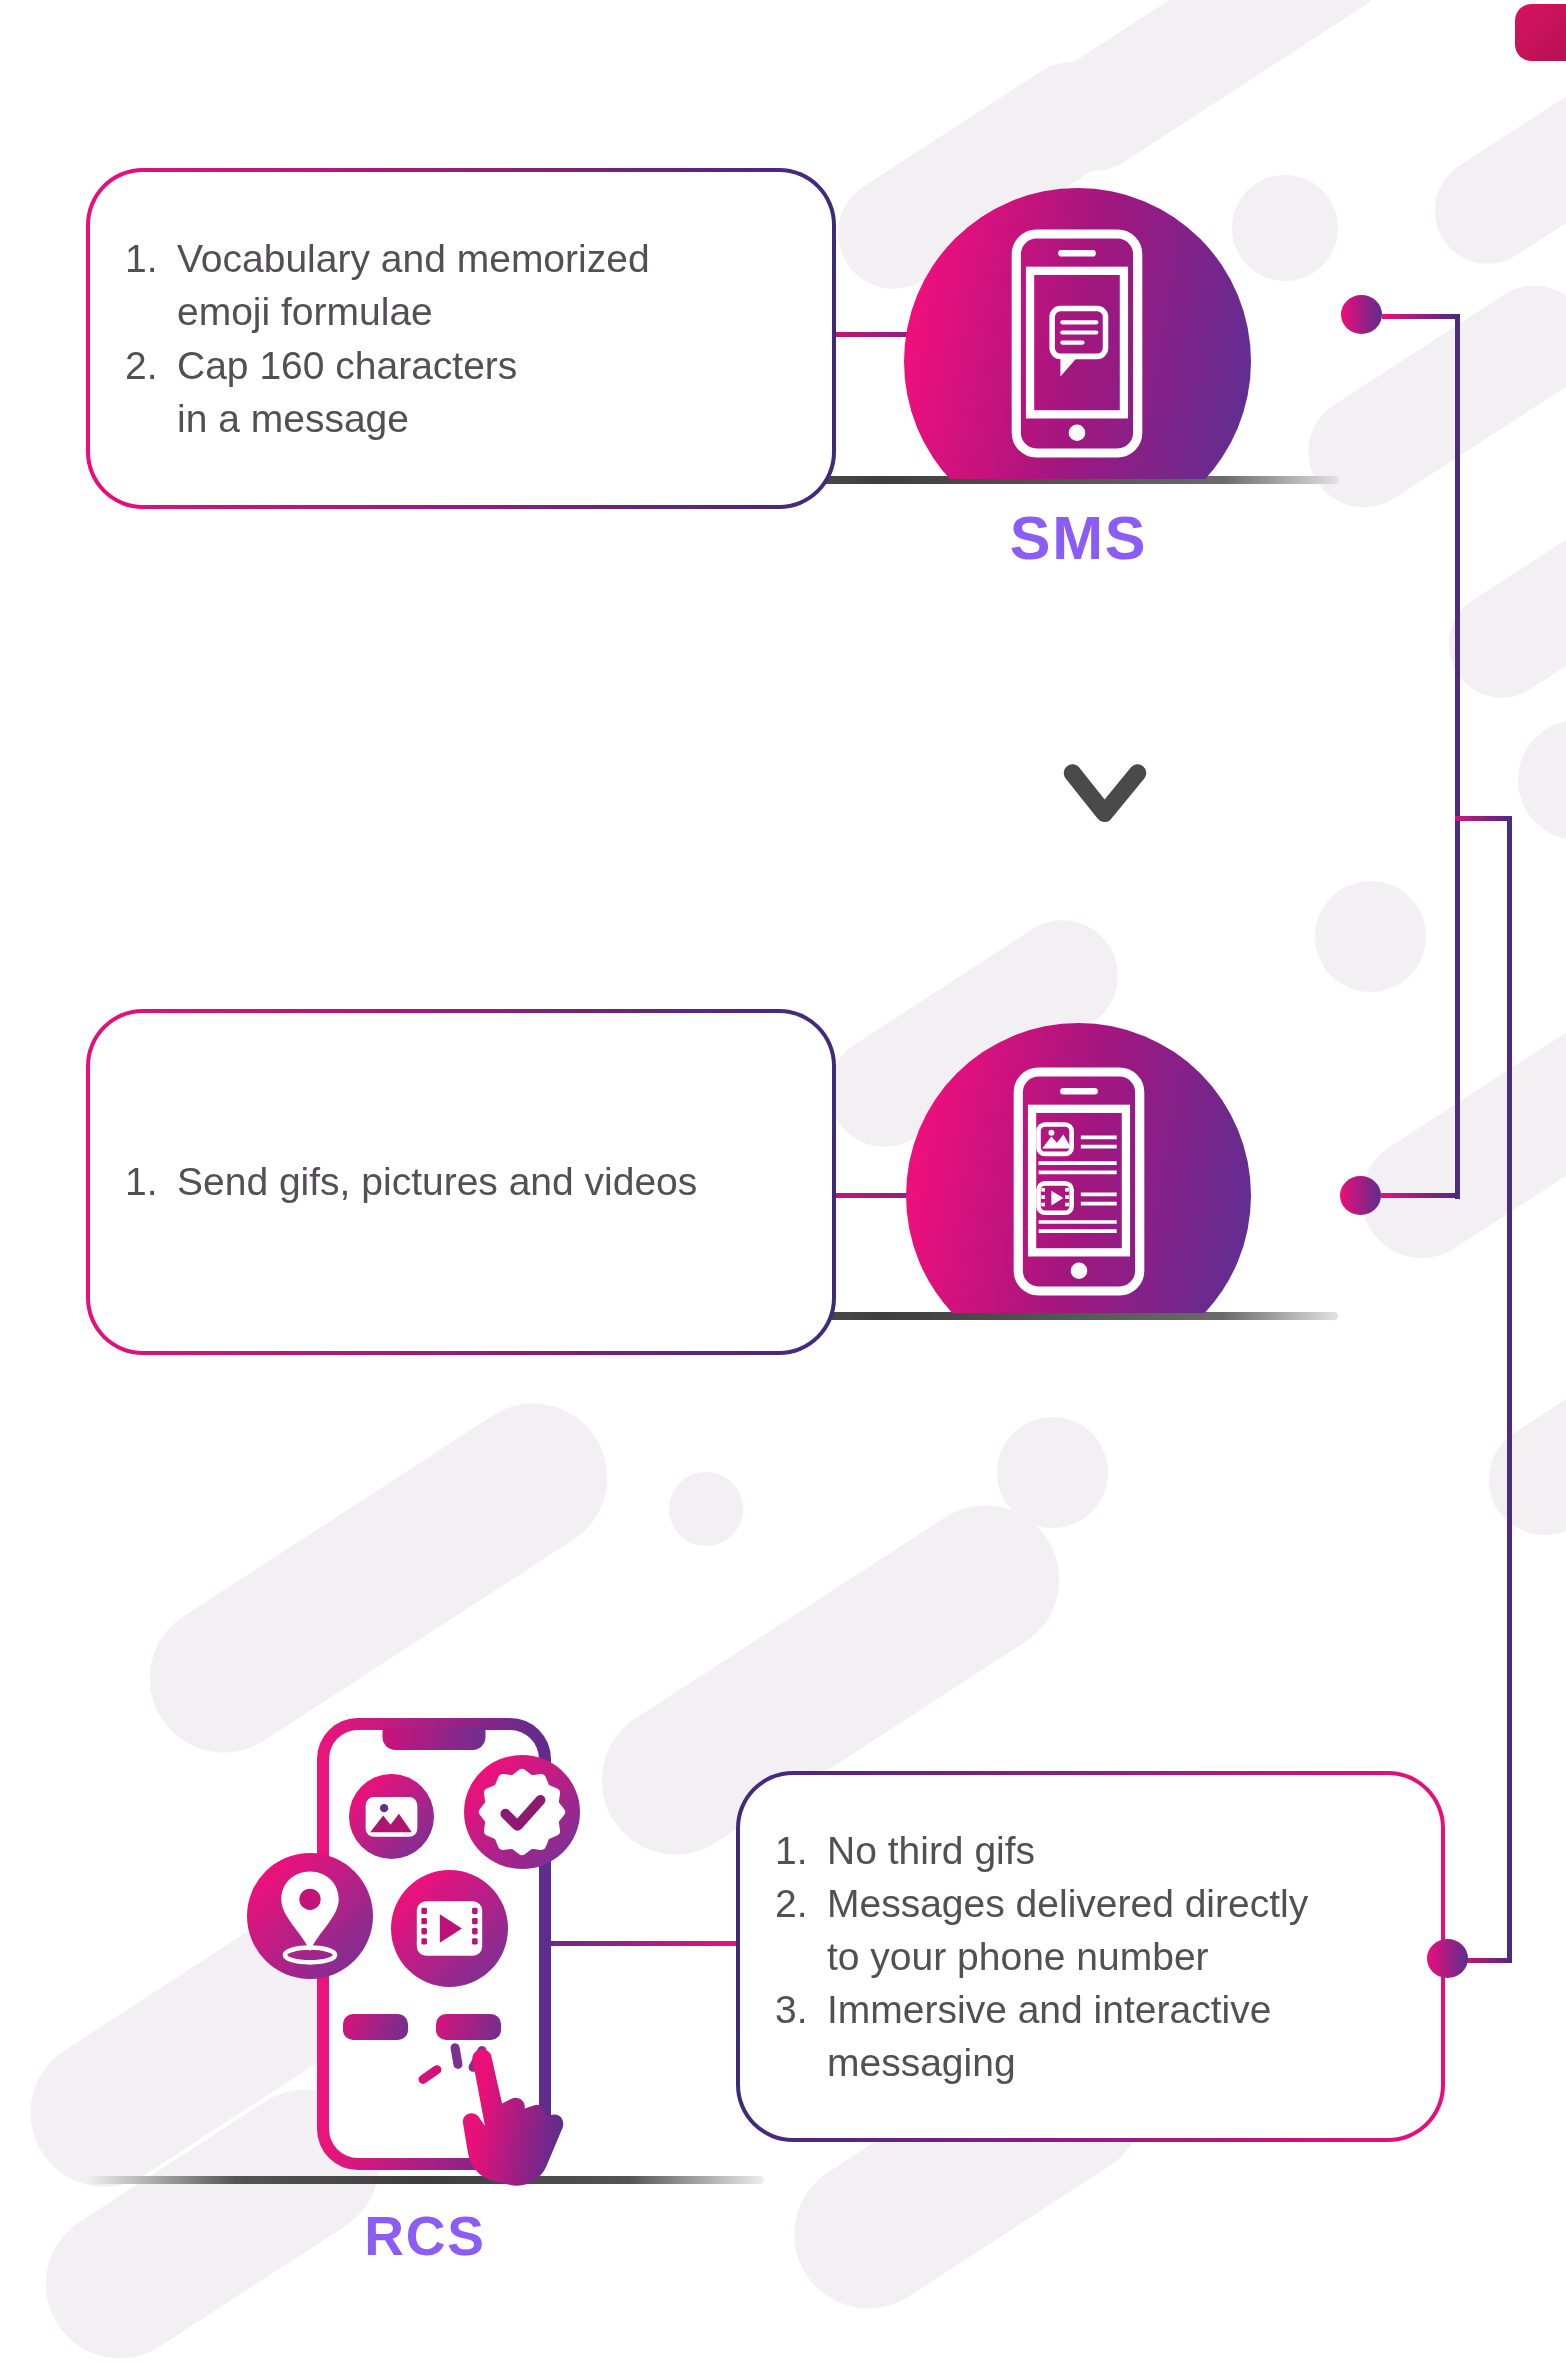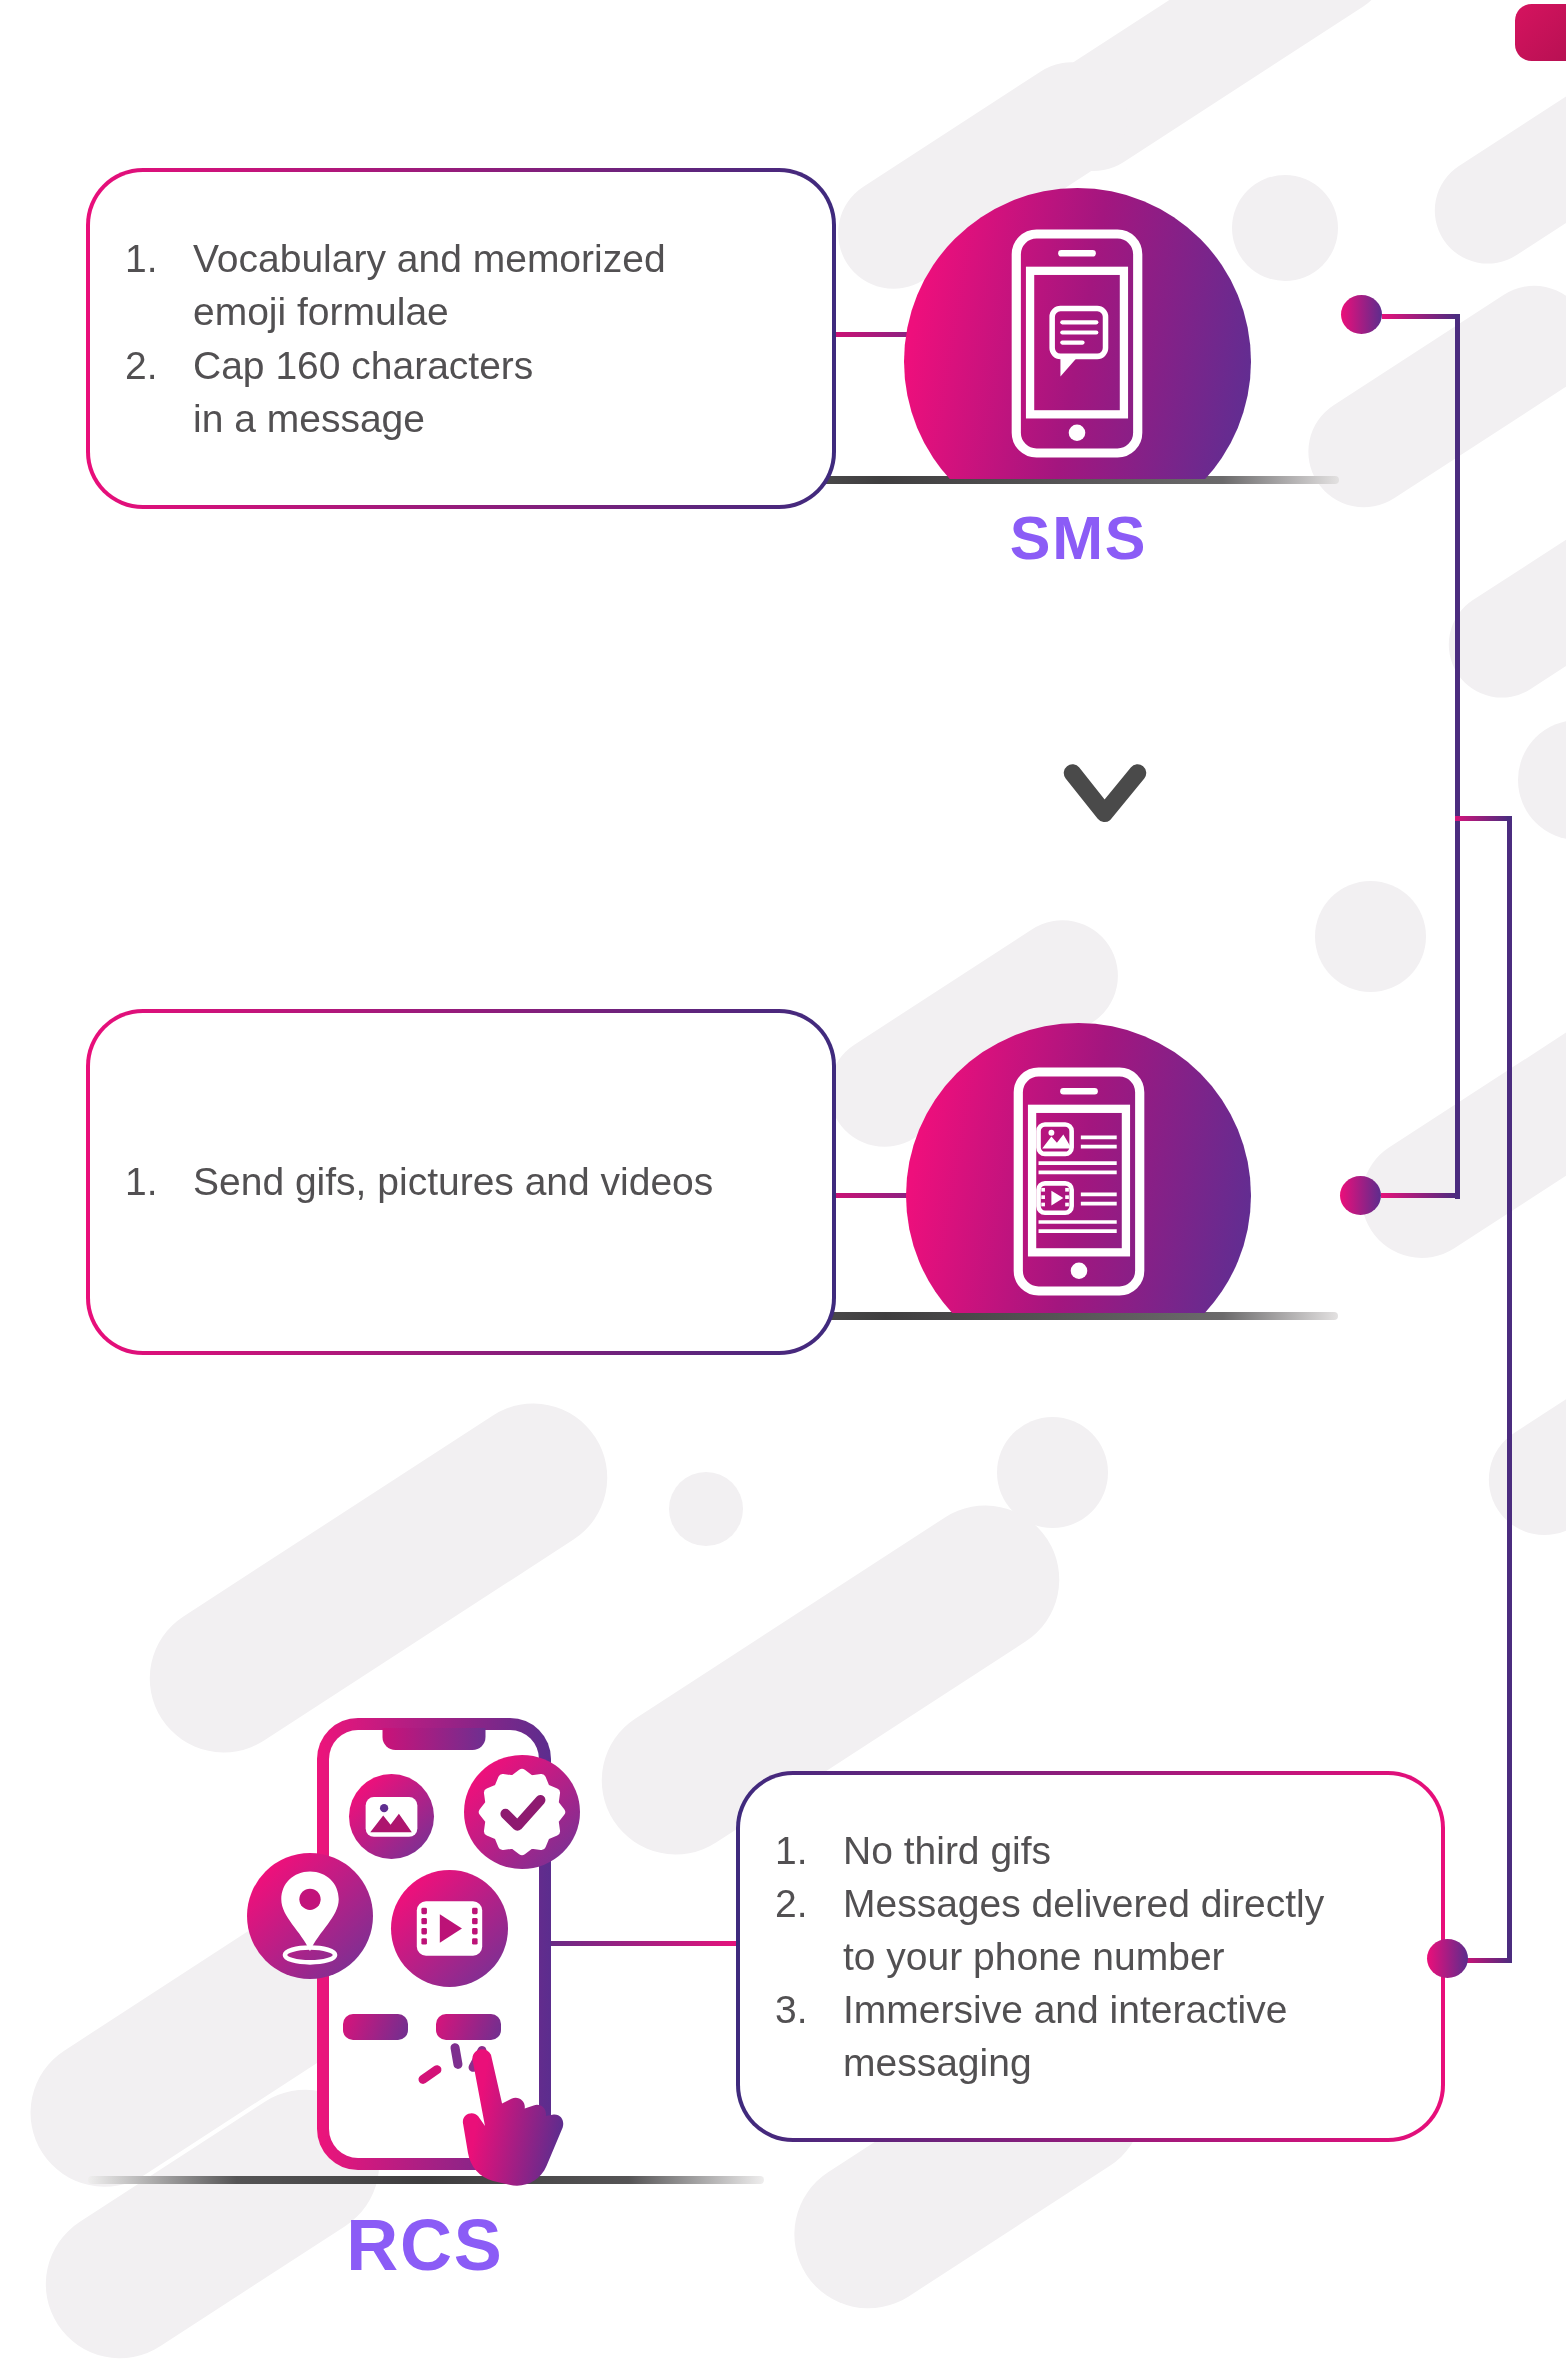--- a/index.html
+++ b/index.html
@@ -10,21 +10,21 @@
   .rot{transform:rotate(-33deg);}
   
   .gbox{position:absolute;border:4.6px solid transparent;border-radius:57px;z-index:2;
         background:linear-gradient(#fff,#fff) padding-box, var(--bg) border-box;
         display:flex;flex-direction:column;justify-content:center;}
   .box-ltr{--bg:linear-gradient(90deg,#e90e7a,#3e2a7d);}
   .box-rtl{--bg:linear-gradient(90deg,#3e2a7d,#e90e7a);}
   .list{padding-left:35px;padding-right:18.5px;}
   .li{display:flex;font-size:39px;color:#525052;line-height:1.36;}
   .num{width:52px;flex:0 0 52px;}
-  .txt{flex:1;margin-left:16px;}
+  .txt{flex:1;}
   
   .seg{position:absolute;z-index:1;}
   .dot{position:absolute;width:41px;height:39px;border-radius:50%;z-index:3;
        background:linear-gradient(90deg,#ec0e7a,#5c2d8d);}
   
   .cclip{position:absolute;overflow:hidden;z-index:2;}
   .bigcircle{position:absolute;border-radius:50%;
        background:linear-gradient(100deg,#ee0f7c 8%,#a3167f 50%,#5f2e92 95%);}
   .groundline{position:absolute;height:8.3px;border-radius:4.6px;z-index:1;
        background:linear-gradient(90deg,#e3e1e1,#6b6a6b 14%,#3f3e3f 45%,#6b6a6b 86%,#e3e1e1);}
@@ -35,21 +35,21 @@
        border:12px solid transparent;border-radius:41px;
        background:linear-gradient(#fff,#fff) padding-box, linear-gradient(90deg,#ed147b,#5b2d8e) border-box;}
   #rcs-notch{position:absolute;left:50%;transform:translateX(-50%);top:-1.8px;width:103px;height:22px;
        border-radius:0 0 13px 13px;background:linear-gradient(90deg,#cb1279,#6e2f90);}
   .fcirc{position:absolute;border-radius:50%;z-index:3;
        background:linear-gradient(135deg,#ee107b 15%,#7c3093 90%);
        display:flex;align-items:center;justify-content:center;}
   .pillbtn{position:absolute;width:65px;height:26px;border-radius:10px;z-index:3;
        background:linear-gradient(110deg,#d9137b,#6e3090);}
   .spark{position:absolute;border-radius:5.5px;z-index:4;}
-  #rcs-label{font-size:72px;}
+  #rcs-label{font-size:55px;}
   #corner-chip{position:absolute;left:1515px;top:3.7px;width:78px;height:57px;border-radius:16.6px;z-index:1;
        background:linear-gradient(135deg,#d6135f,#b01050);}
 </style>
 </head>
 <body>
 
 <div id="stage">
 
   <div class="blob rot" style="left:1015px;top:-18.5px;width:397px;height:111px;"></div>
   <div class="blob" style="left:1232px;top:175px;width:106px;height:106px;"></div>

